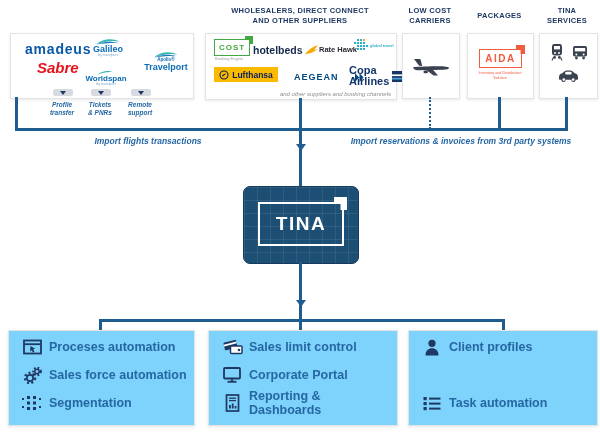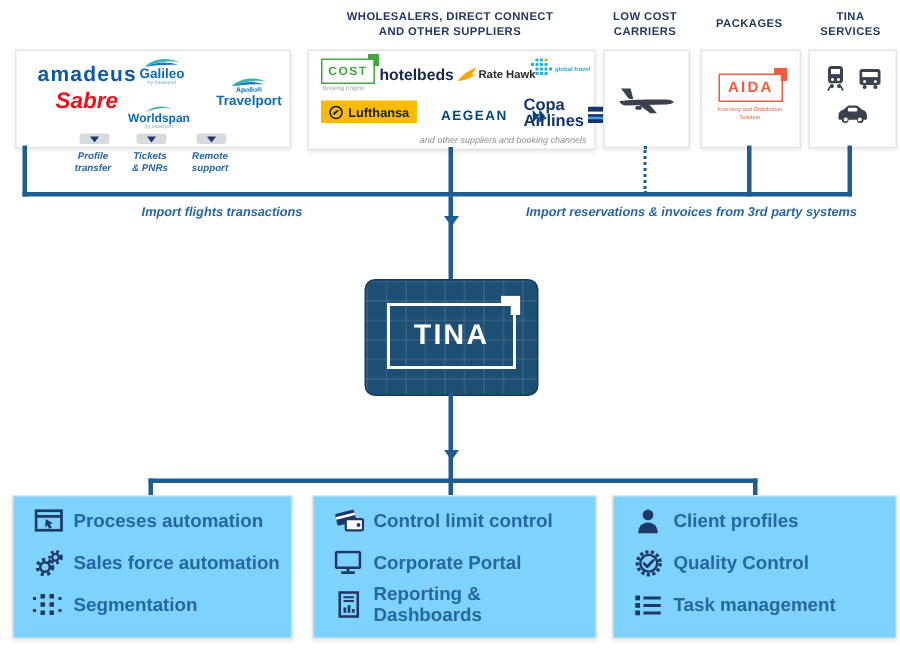--- a/index.html
+++ b/index.html
@@ -309,21 +309,21 @@
       <span class="fi">
         <svg width="21" height="16" viewBox="0 0 21 16">
           <g transform="rotate(-14 9 6)">
             <rect x="2" y="2" width="13" height="8" rx="1" fill="#1f3864"></rect>
             <rect x="2" y="4" width="13" height="1.8" fill="#fff"></rect>
           </g>
           <rect x="8.5" y="7" width="11.5" height="7.5" rx="1" fill="#fff" stroke="#1f3864" stroke-width="1.5"></rect>
           <circle cx="17" cy="11" r="1.3" fill="#1f3864"></circle>
         </svg>
       </span>
-      <span class="fl">Control limit control</span>
+      <span class="fl">Sales limit control</span>
     </div>
     <div class="feat-row" style="top:33px">
       <span class="fi">
         <svg width="18" height="16" viewBox="0 0 18 16">
           <rect x="1" y="1" width="16" height="10.5" rx="1" fill="none" stroke="#1f3864" stroke-width="1.8"></rect>
           <line x1="9" y1="11.5" x2="9" y2="14" stroke="#1f3864" stroke-width="1.8"></line>
           <line x1="4.5" y1="14.8" x2="13.5" y2="14.8" stroke="#1f3864" stroke-width="1.8"></line>
         </svg>
       </span>
       <span class="fl">Corporate Portal</span>
@@ -345,43 +345,33 @@
 
   <div class="bbox" style="left:408px;width:188px">
     <div class="feat-row" style="top:5px">
       <span class="fi">
         <svg width="16" height="17" viewBox="0 0 16 17">
           <circle cx="8" cy="4.3" r="3.6" fill="#1f3864"></circle>
           <path d="M1.5 16.5 c0-5 3-7.2 6.5-7.2 s6.5 2.2 6.5 7.2z" fill="#1f3864"></path>
         </svg>
       </span>
       <span class="fl">Client profiles</span>
-    </div>
-    <div class="feat-row" style="top:33px">
-      <span class="fi">
-        <svg width="19" height="19" viewBox="0 0 19 19">
-          <circle cx="9.5" cy="9.5" r="7.6" fill="none" stroke="#1f3864" stroke-width="2.3" stroke-dasharray="2.1 1.6"></circle>
-          <circle cx="9.5" cy="9.5" r="5.6" fill="none" stroke="#1f3864" stroke-width="1.6"></circle>
-          <path d="M6.4 9.7 l2.1 2.1 4-4.2" fill="none" stroke="#1f3864" stroke-width="1.8" stroke-linecap="round" stroke-linejoin="round"></path>
-        </svg>
-      </span>
-      <span class="fl">Quality Control</span>
     </div>
     <div class="feat-row" style="top:61px">
       <span class="fi">
         <svg width="18" height="15" viewBox="0 0 18 15">
           <g fill="#1f3864">
             <rect x="0.5" y="1" width="3.2" height="3.2"></rect>
               <rect x="0.5" y="6" width="3.2" height="3.2"></rect>
               <rect x="0.5" y="11" width="3.2" height="3.2"></rect>
           </g>
           <g stroke="#1f3864" stroke-width="2">
             <line x1="6" y1="2.6" x2="17.5" y2="2.6"></line>
               <line x1="6" y1="7.6" x2="17.5" y2="7.6"></line>
               <line x1="6" y1="12.6" x2="17.5" y2="12.6"></line>
           </g>
         </svg>
       </span>
-      <span class="fl">Task management</span>
+      <span class="fl">Task automation</span>
     </div>
   </div>
 
 </div>
 
 </body></html>

